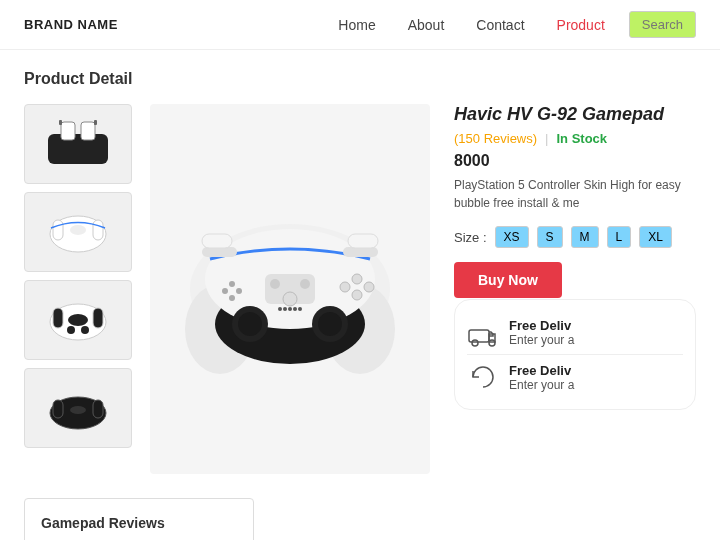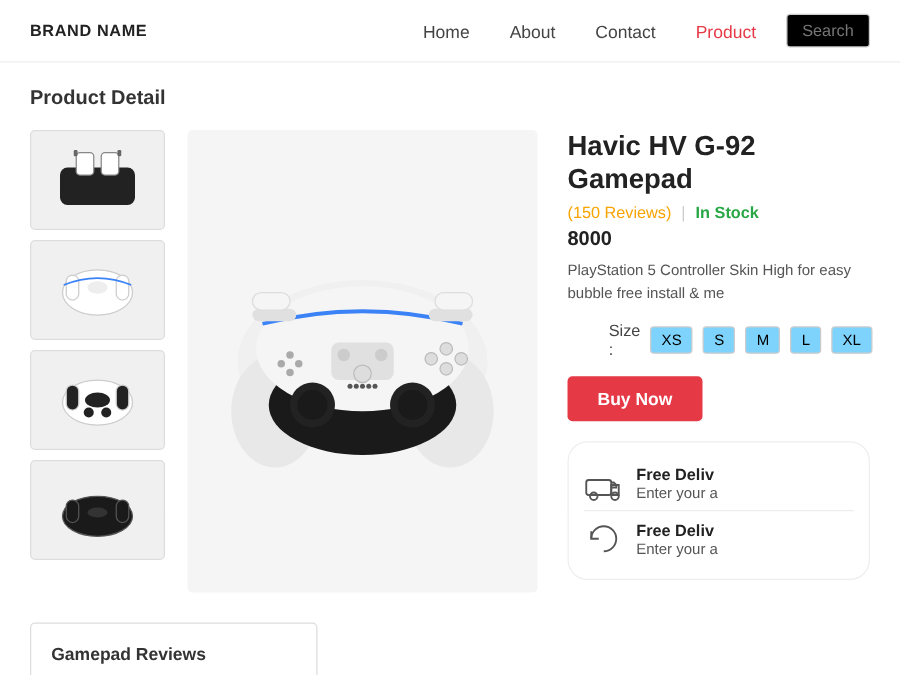--- a/index.html
+++ b/index.html
@@ -9,21 +9,21 @@
     .navbar {
       display: flex; align-items: center;
       padding: 0 24px; height: 50px;
       border-bottom: 1px solid #eee;
     }
     .brand { font-weight: 700; font-size: 13px; letter-spacing: 0.5px; color: #222; margin-right: auto; }
     .nav-links { display: flex; gap: 32px; margin-right: 24px; align-items: center; }
     .nav-link { text-decoration: none; font-size: 14px; color: #444; }
     .nav-link.active { color: #e63946; }
     .search-btn {
-      border: 1px solid #ccc; background: #000000; padding: 5px 12px;
+      border: 1px solid #ccc; background: #bef264; padding: 5px 12px;
       border-radius: 3px; font-size: 13px; color: #777; cursor: pointer;
     }
 
     
     .page { padding: 20px 24px; }
     .page-title { font-size: 16px; font-weight: 700; margin-bottom: 16px; }
 
     
     .product-layout { display: flex; gap: 16px; }
 
@@ -39,39 +39,39 @@
     
     .main-image {
       flex: 1; max-width: 340px; background: #f5f5f5; border-radius: 4px;
       display: flex; align-items: center; justify-content: center;
       min-height: 370px;
     }
     .main-image svg { width: 280px; height: 220px; }
 
     
     .product-info { flex: 1; min-width: 180px; padding-left: 8px; }
-    .product-name { font-size: 22px; font-weight: 700; color: #222; margin-bottom: 6px; }
+    .product-name { font-size: 18px; font-weight: 700; color: #222; margin-bottom: 6px; font-style: italic; }
     .reviews-row { display: flex; align-items: center; gap: 8px; margin-bottom: 6px; font-size: 13px; }
     .reviews-text { color: #f7a300; }
     .sep { color: #ccc; }
     .in-stock { color: #28a745; font-weight: 600; }
     .price { font-size: 16px; font-weight: 700; color: #222; margin-bottom: 6px; }
     .desc { font-size: 12px; color: #555; line-height: 1.5; margin-bottom: 14px; }
 
-    .size-row { display: flex; align-items: center; gap: 8px; margin-bottom: 14px; margin-left: 33px; }
+    .size-row { display: flex; align-items: center; gap: 8px; margin-bottom: 14px; }
     .size-label { font-size: 13px; color: #444; }
     .size-btn {
       border: 1px solid #ccc; background: #7dd3fc; padding: 3px 8px;
       border-radius: 3px; font-size: 12px; cursor: pointer;
     }
 
     .buy-btn {
       background: #e63946; color: #fff; border: none;
       padding: 10px 24px; border-radius: 4px; font-size: 14px;
-      font-weight: 600; cursor: pointer; margin-bottom: 16px;
+      font-weight: 600; cursor: pointer; margin-bottom: 1px;
     }
 
     .delivery-box { border: 1px solid #eee; border-radius: 16px; padding: 10px 12px; }
     .delivery-item { display: flex; align-items: center; gap: 10px; padding: 6px 0; }
     .delivery-item + .delivery-item { border-top: 1px solid #eee; }
     .delivery-icon { width: 32px; height: 32px; flex-shrink: 0; }
     .delivery-text { font-size: 12px; color: #555; }
     .delivery-text strong { color: #222; font-size: 13px; display: block; }
 
     

